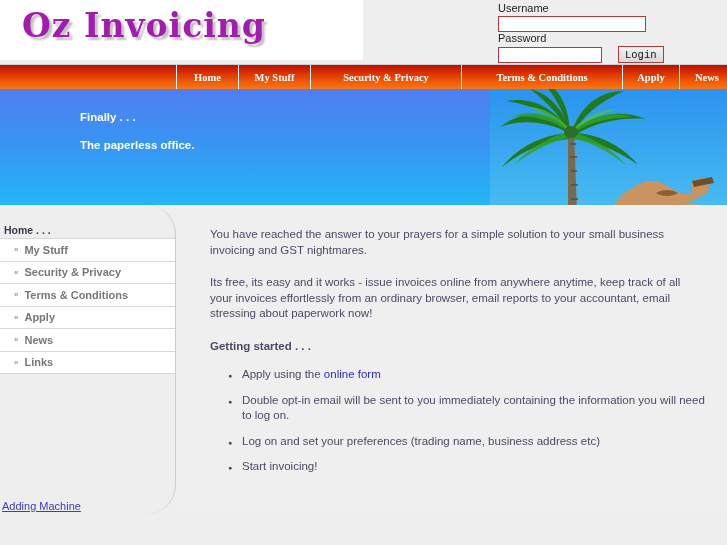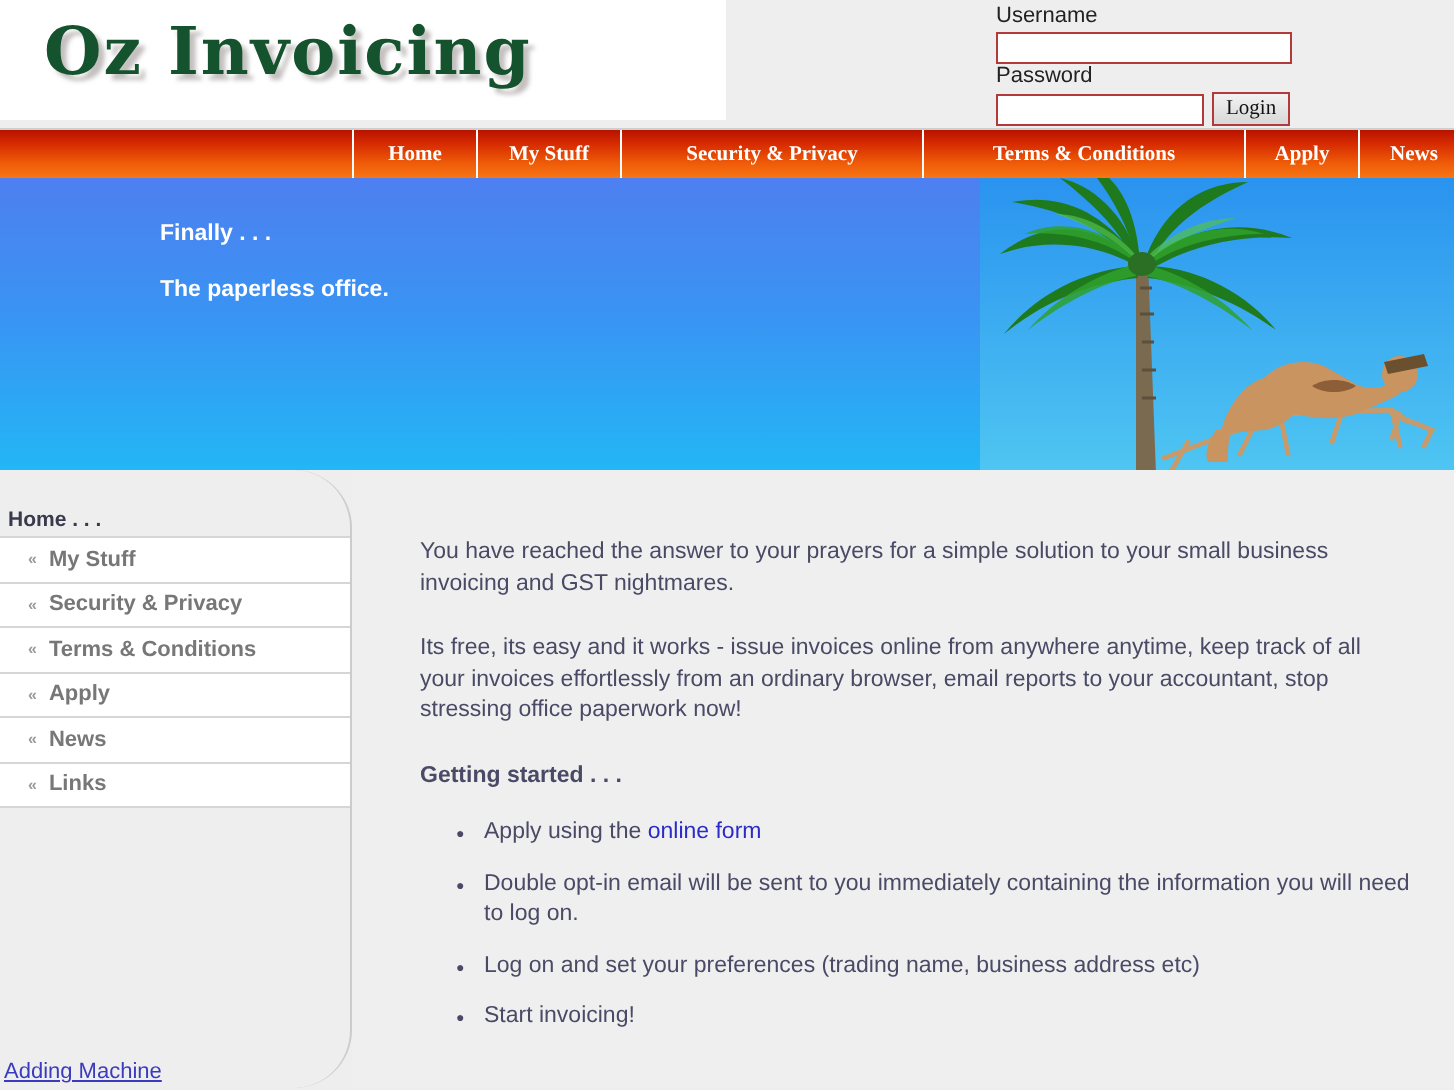--- a/index.html
+++ b/index.html
@@ -30,21 +30,21 @@
     background: #ffffff;
   }
   .logo-text {
     position: absolute;
     left: 22px;
     top: 6px;
     font-family: "DejaVu Serif", serif;
     font-weight: bold;
     font-size: 33px;
     letter-spacing: 1px;
-    color: #14532d;
+    color: #a21caf;
     text-shadow: 3px 3px 2px rgba(150,140,140,0.55);
     white-space: nowrap;
   }
 
   .login-area {
     position: absolute;
     left: 498px;
     top: 2px;
     width: 225px;
   }
@@ -77,21 +77,22 @@
     box-sizing: border-box;
     height: 17px;
     min-width: 38px;
     padding: 0 6px;
     border: 1px solid #b33a3a;
     background: linear-gradient(#f2f2f2, #d8d8d8);
     font-size: 10.5px;
     color: #111111;
     line-height: 14px;
     cursor: pointer;
-    font-family: Liberation Serif, serif;
+    font-family: Liberation Mono, monospace;
+    margin-left: 12px;
   }
 
   
   .navbar {
     position: relative;
     height: 24px;
     background: linear-gradient(to bottom, #b81300 0%, #d62a00 28%, #ef5c08 70%, #f87615 100%);
     display: flex;
     align-items: stretch;
     border-top: 1px solid #cfcfcf;
@@ -112,21 +113,21 @@
     white-space: nowrap;
     padding: 0 4px;
     cursor: pointer;
     font-family: Liberation Serif, serif;
   }
   .nav-item:last-child { border-right: none; }
 
   
   .hero {
     position: relative;
-    height: 146px;
+    height: 116px;
     background: linear-gradient(to bottom, #4e7ff0 0%, #3a93f3 45%, #23b6f5 100%);
     overflow: hidden;
   }
   .hero-text {
     position: absolute;
     left: 80px;
     top: 22px;
     color: #ffffff;
     font-size: 11.5px;
     font-weight: bold;
@@ -195,21 +196,21 @@
     bottom: 2px;
     font-size: 11px;
     color: #3b3bbd;
     text-decoration: underline;
     cursor: pointer;
     font-family: "Liberation Sans", sans-serif;
   }
 
   .main {
     flex: 1;
-    padding: 34px 22px 0 34px;
+    padding: 22px 22px 0 34px;
     box-sizing: border-box;
     background: #efefef;
   }
   .para {
     font-size: 11.5px;
     color: #4a4a66;
     line-height: 15.5px;
     margin: 0 0 17px 0;
   }
   .para.tight { margin-bottom: 13px; font-weight: bold; }
@@ -358,21 +359,21 @@
         <span class="chev">«</span>
         <span>Links</span>
       </div>
     </div>
 
     <a class="side-bottom-link">Adding Machine</a>
   </div>
 
   <div class="main">
     <p class="para">You have reached the answer to your prayers for a simple solution to your small business invoicing and GST nightmares.</p>
-    <p class="para">Its free, its easy and it works - issue invoices online from anywhere anytime, keep track of all your invoices effortlessly from an ordinary browser, email reports to your accountant, stop stressing office paperwork now!</p>
+    <p class="para">Its free, its easy and it works - issue invoices online from anywhere anytime, keep track of all your invoices effortlessly from an ordinary browser, email reports to your accountant, email stressing about paperwork now!</p>
     <p class="para tight">Getting started . . .</p>
 
     <ul class="steps">
       <li><span>Apply using the </span><a class="inline-link">online form</a></li>
       <li><span>Double opt-in email will be sent to you immediately containing the information you will need to log on.</span></li>
       <li><span>Log on and set your preferences (trading name, business address etc)</span></li>
       <li><span>Start invoicing!</span></li>
     </ul>
   </div>
 </div>

